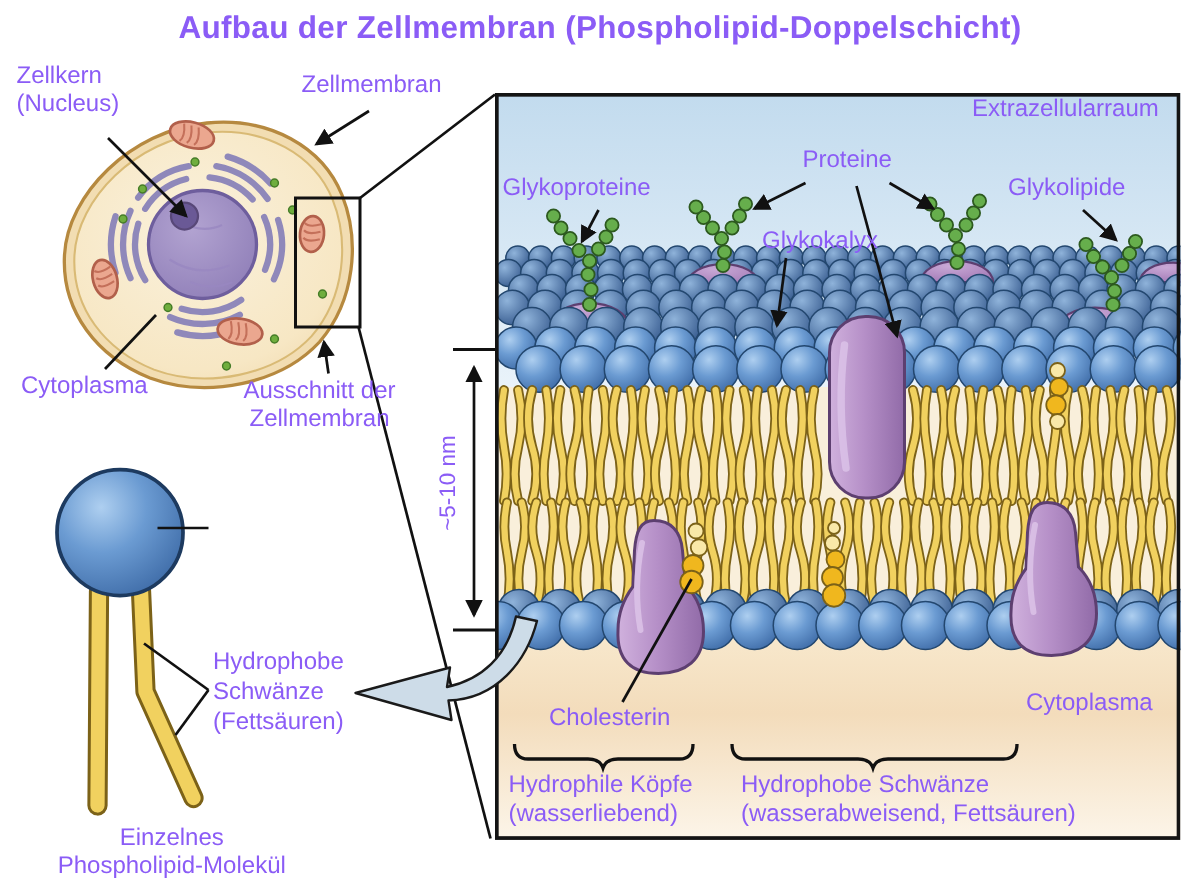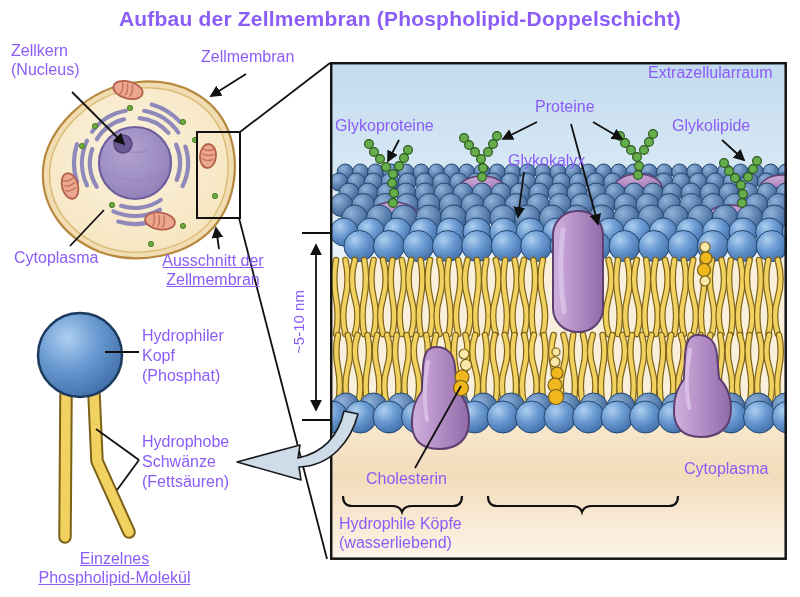--- a/index.html
+++ b/index.html
@@ -2,21 +2,21 @@
 <html><head>
 <meta charset="utf-8">
 <style>
   html,body{margin:0;padding:0;background:#fff;}
   .canvas{position:relative;width:800px;height:597px;background:#ffffff;overflow:hidden;
           font-family:"Liberation Sans","DejaVu Sans",sans-serif;color:#8b5cf6;}
   .title{position:absolute;left:0;top:7px;width:800px;text-align:center;
          font-size:21px;font-weight:bold;letter-spacing:.2px;}
   .lbl{position:absolute;font-size:16px;line-height:19px;white-space:nowrap;}
   .lbl span{display:block;}
-  .ctr{text-align:center;text-decoration:underline;}
+  .ctr{text-align:center;}
   svg{position:absolute;}
   #overlay{pointer-events:none;}
   .nm{position:absolute;left:257px;top:312px;width:86px;height:20px;text-align:center;
       font-size:15px;transform:rotate(-90deg);transform-origin:center;}
 </style>
 </head>
 <body>
 
 <div class="canvas">
 
@@ -620,25 +620,20 @@
     <span>Zellkern</span>
     <span>(Nucleus)</span>
   </div>
   <div class="lbl" style="left:201px;top:47px">Zellmembran</div>
   <div class="lbl" style="left:14px;top:248px">Cytoplasma</div>
   <div class="lbl ctr" style="left:148px;top:251px;width:130px">
     <span>Ausschnitt der</span>
     <span>Zellmembran</span>
   </div>
 
-  <div class="lbl" style="left:142px;top:326px;line-height:20px">
-    <span>Hydrophiler</span>
-    <span>Kopf</span>
-    <span>(Phosphat)</span>
-  </div>
   <div class="lbl" style="left:142px;top:432px;line-height:20px">
     <span>Hydrophobe</span>
     <span>Schwänze</span>
     <span>(Fettsäuren)</span>
   </div>
   <div class="lbl ctr" style="left:12px;top:549px;width:205px">
     <span>Einzelnes</span>
     <span>Phospholipid-Molekül</span>
   </div>
 
@@ -648,13 +643,17 @@
   <div class="lbl" style="left:508px;top:151px">Glykokalyx</div>
   <div class="lbl" style="left:672px;top:116px">Glykolipide</div>
   <div class="lbl" style="left:366px;top:469px">Cholesterin</div>
   <div class="lbl" style="left:684px;top:459px">Cytoplasma</div>
   <div class="nm">~5-10 nm</div>
 
   <div class="lbl" style="left:339px;top:514px">
     <span>Hydrophile Köpfe</span>
     <span>(wasserliebend)</span>
   </div>
+  <div class="lbl" style="left:494px;top:514px">
+    <span>Hydrophobe Schwänze</span>
+    <span>(wasserabweisend, Fettsäuren)</span>
+  </div>
 </div>
 
 </body></html>

